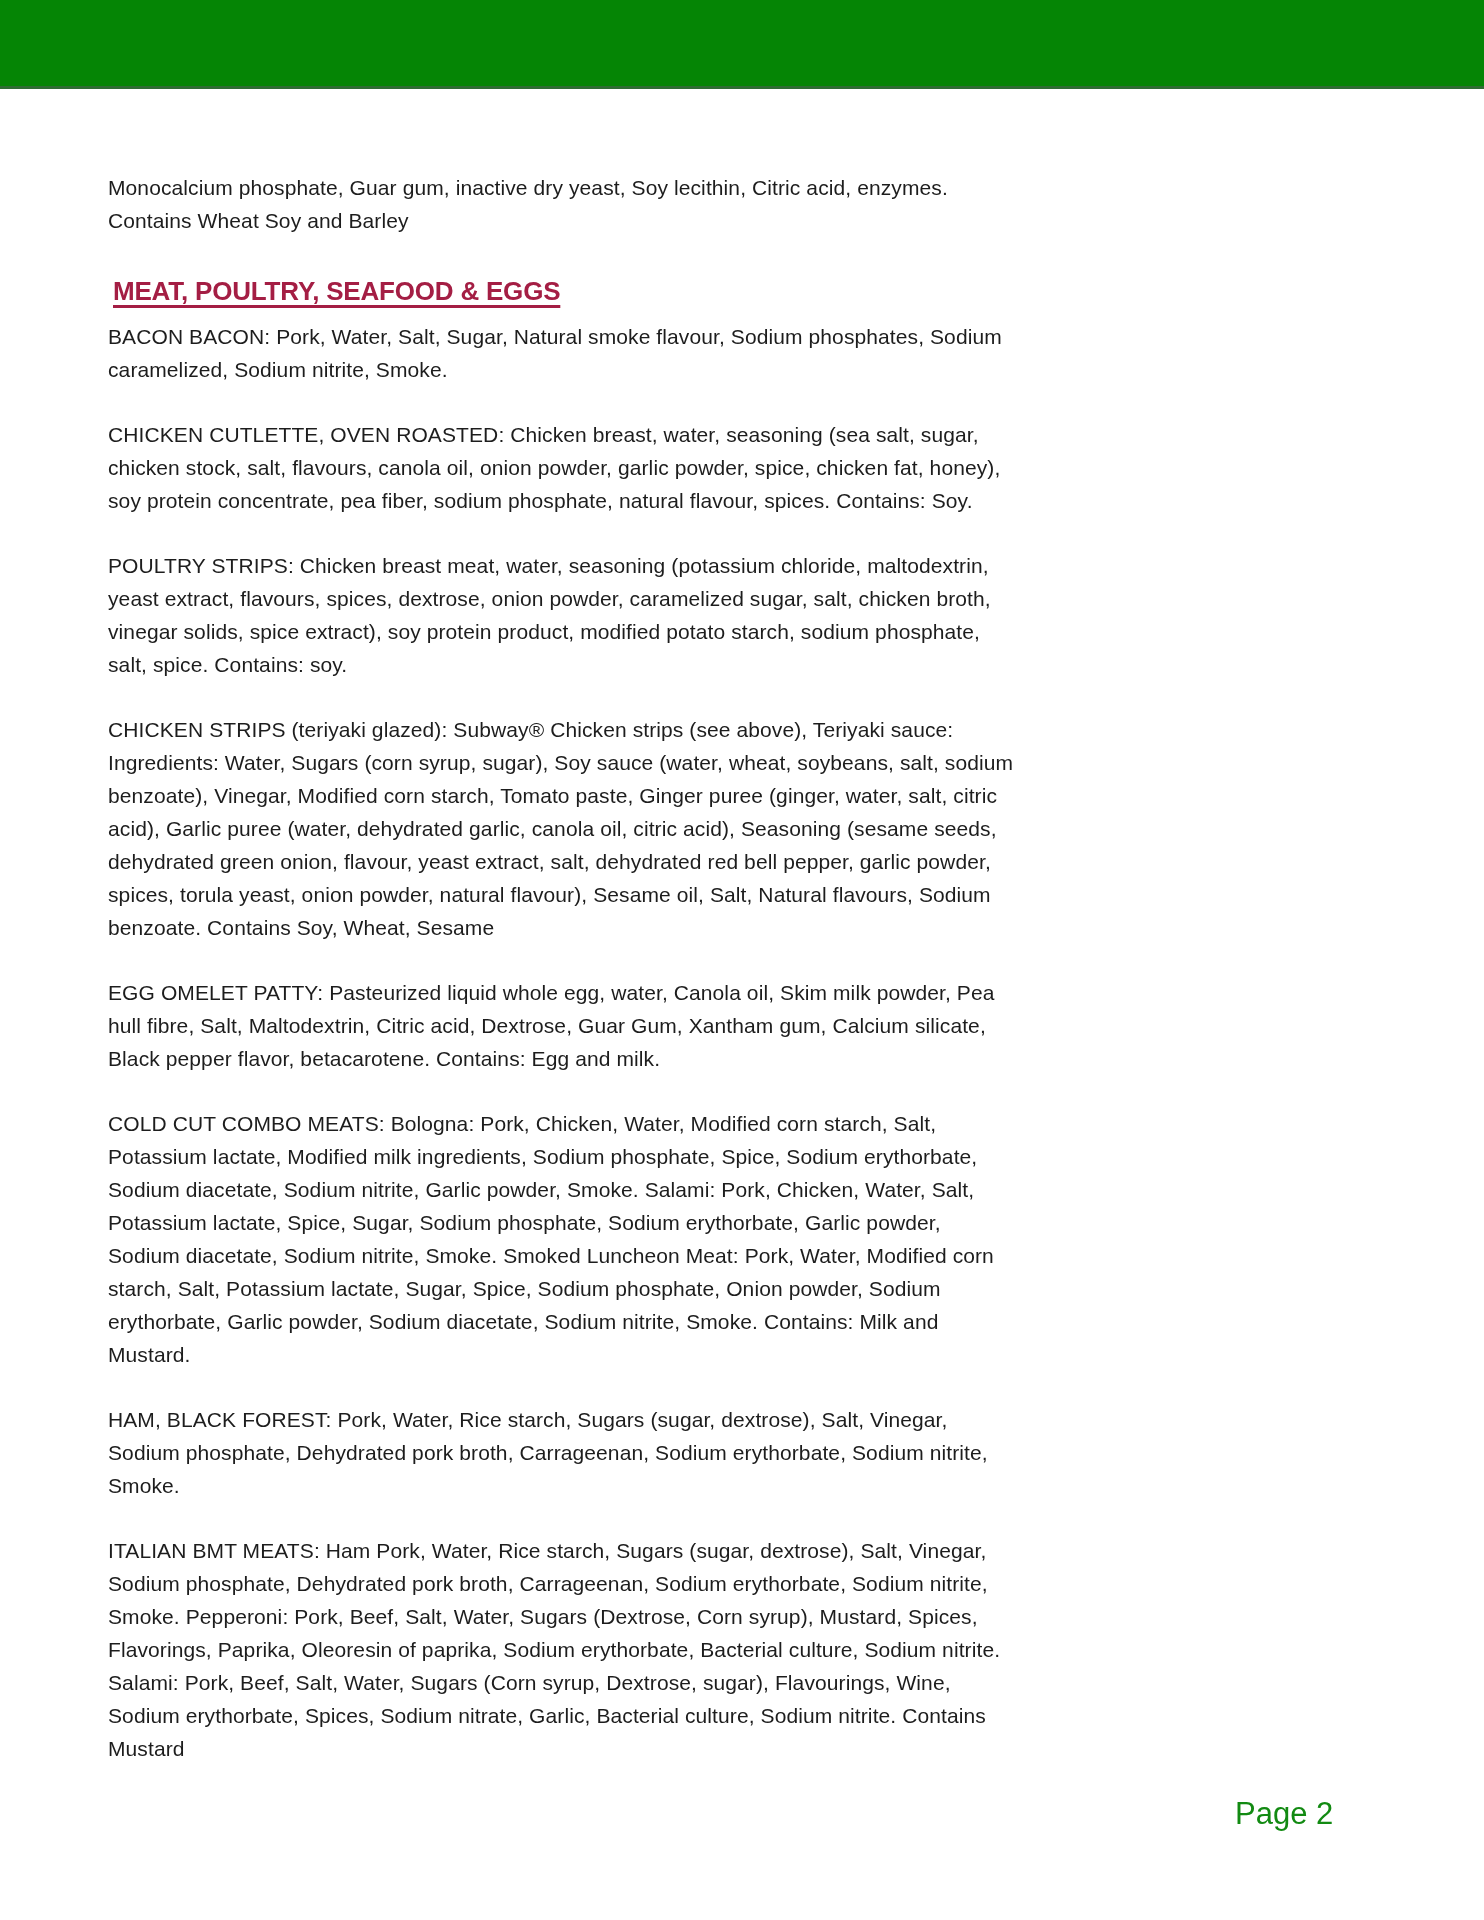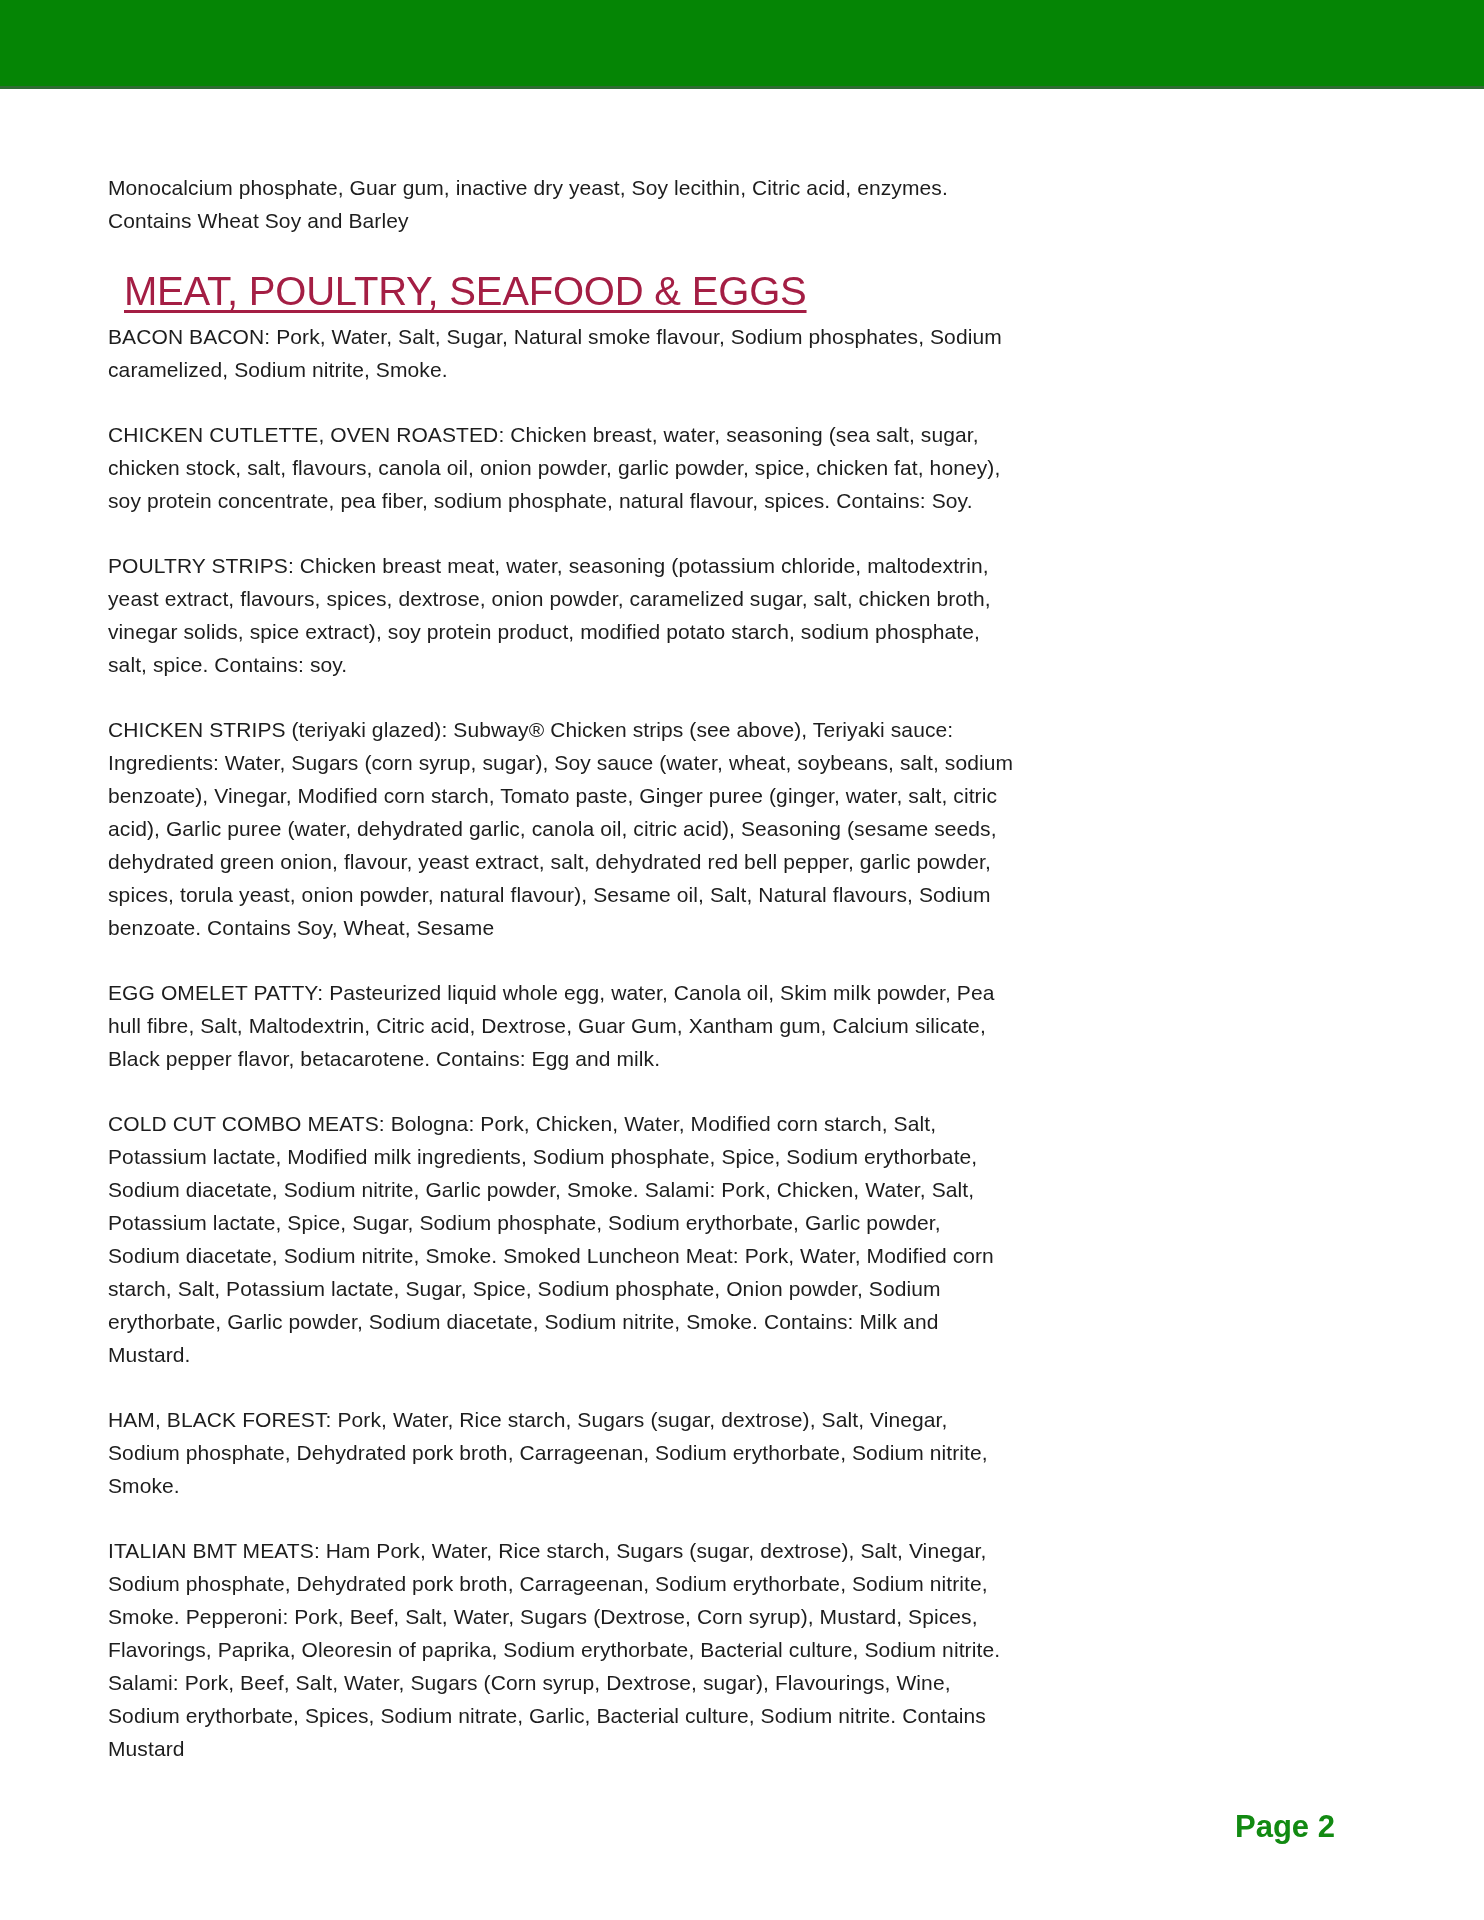--- a/index.html
+++ b/index.html
@@ -23,36 +23,35 @@
   }
   .para {
     margin: 4px 0 32px 0;
     font-size: 21px;
     line-height: 33px;
     letter-spacing: 0.1px;
     white-space: pre-wrap;
   }
   .para .b { font-weight: normal; }
   .heading {
-    margin: 11px 0 7px 16px;
-    font-size: 40px;
+    margin: 11px 0 7px 5px;
+    font-size: 26px;
     line-height: 44px;
-    font-weight: normal;
+    font-weight: bold;
     letter-spacing: -0.2px;
     color: var(--heading-color, #a41e44);
     text-decoration: underline;
     text-decoration-thickness: 3px;
     text-underline-offset: 5px;
   }
   .page-number {
     position: absolute; left: 1235px; top: 1796px;
     font-size: 31px;
-    font-weight: bold;
+    font-weight: normal;
     color: var(--page-number-color, #128a12);
-    margin-top: 13px;
   }
 </style>
 </head>
 <body style="--header-bar-color: #058505; --header-bar-edge-color: #2f6d33; --heading-color: #a41e44; --body-text-color: #1d1d1d; --page-number-color: #128a12;">
 
 <div class="page">
   <header class="header-bar"></header>
   <main class="doc">
       <p class="para"><span>Monocalcium phosphate, Guar gum, inactive dry yeast, Soy lecithin, Citric acid, enzymes.
 </span><span class="b">Contains Wheat Soy and Barley</span></p>

